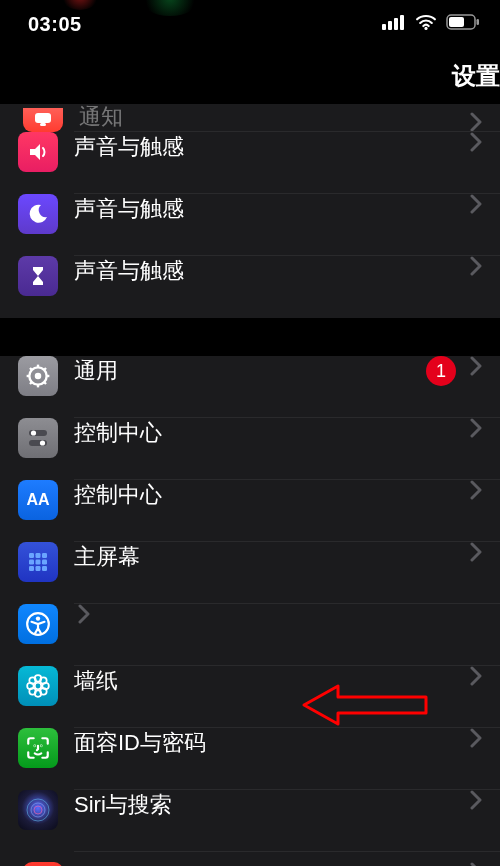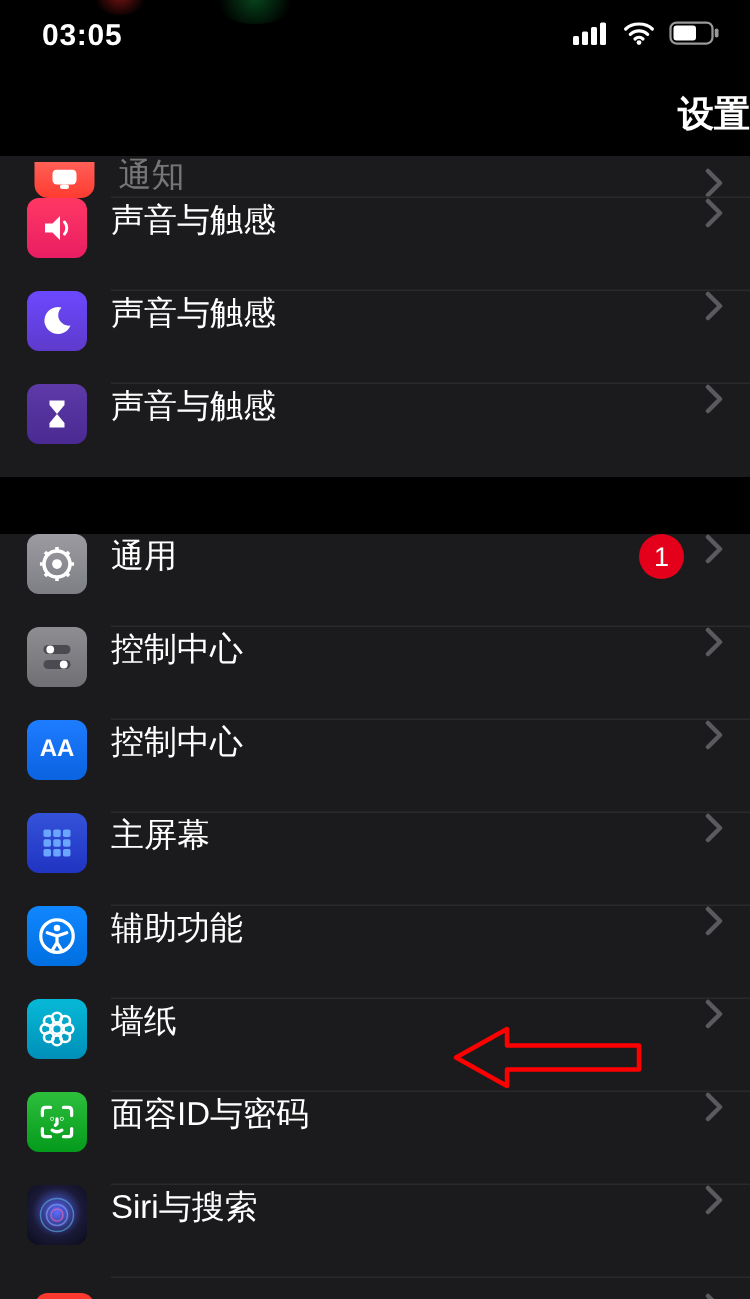--- a/index.html
+++ b/index.html
@@ -228,21 +228,20 @@
     </div>
 
     <div class="row">
       <div class="icon-wrap ic-access">
         <svg width="26" height="26" viewBox="0 0 24 24">
             <circle cx="12" cy="12" r="10" fill="none" stroke="#fff" stroke-width="2"></circle>
             <circle cx="12" cy="7" r="2" fill="#fff"></circle>
             <path d="M6 10 L12 12 L18 10 M12 12 L12 16 L9 21 M12 16 L15 21" fill="none" stroke="#fff" stroke-width="2" stroke-linecap="round"></path>
           </svg>
       </div>
-      <div class="label">辅助功能</div>
       <span class="chevron"><svg width="12" height="20" viewBox="0 0 12 20">
             <path d="M2 2 L10 10 L2 18" fill="none" stroke="#5a5a5f" stroke-width="3" stroke-linecap="round" stroke-linejoin="round"></path>
           </svg></span>
       <div class="sep"></div>
     </div>
 
     <div class="row">
       <div class="icon-wrap ic-wall">
         <svg width="26" height="26" viewBox="0 0 24 24">
             <g fill="none" stroke="#fff" stroke-width="1.6">

